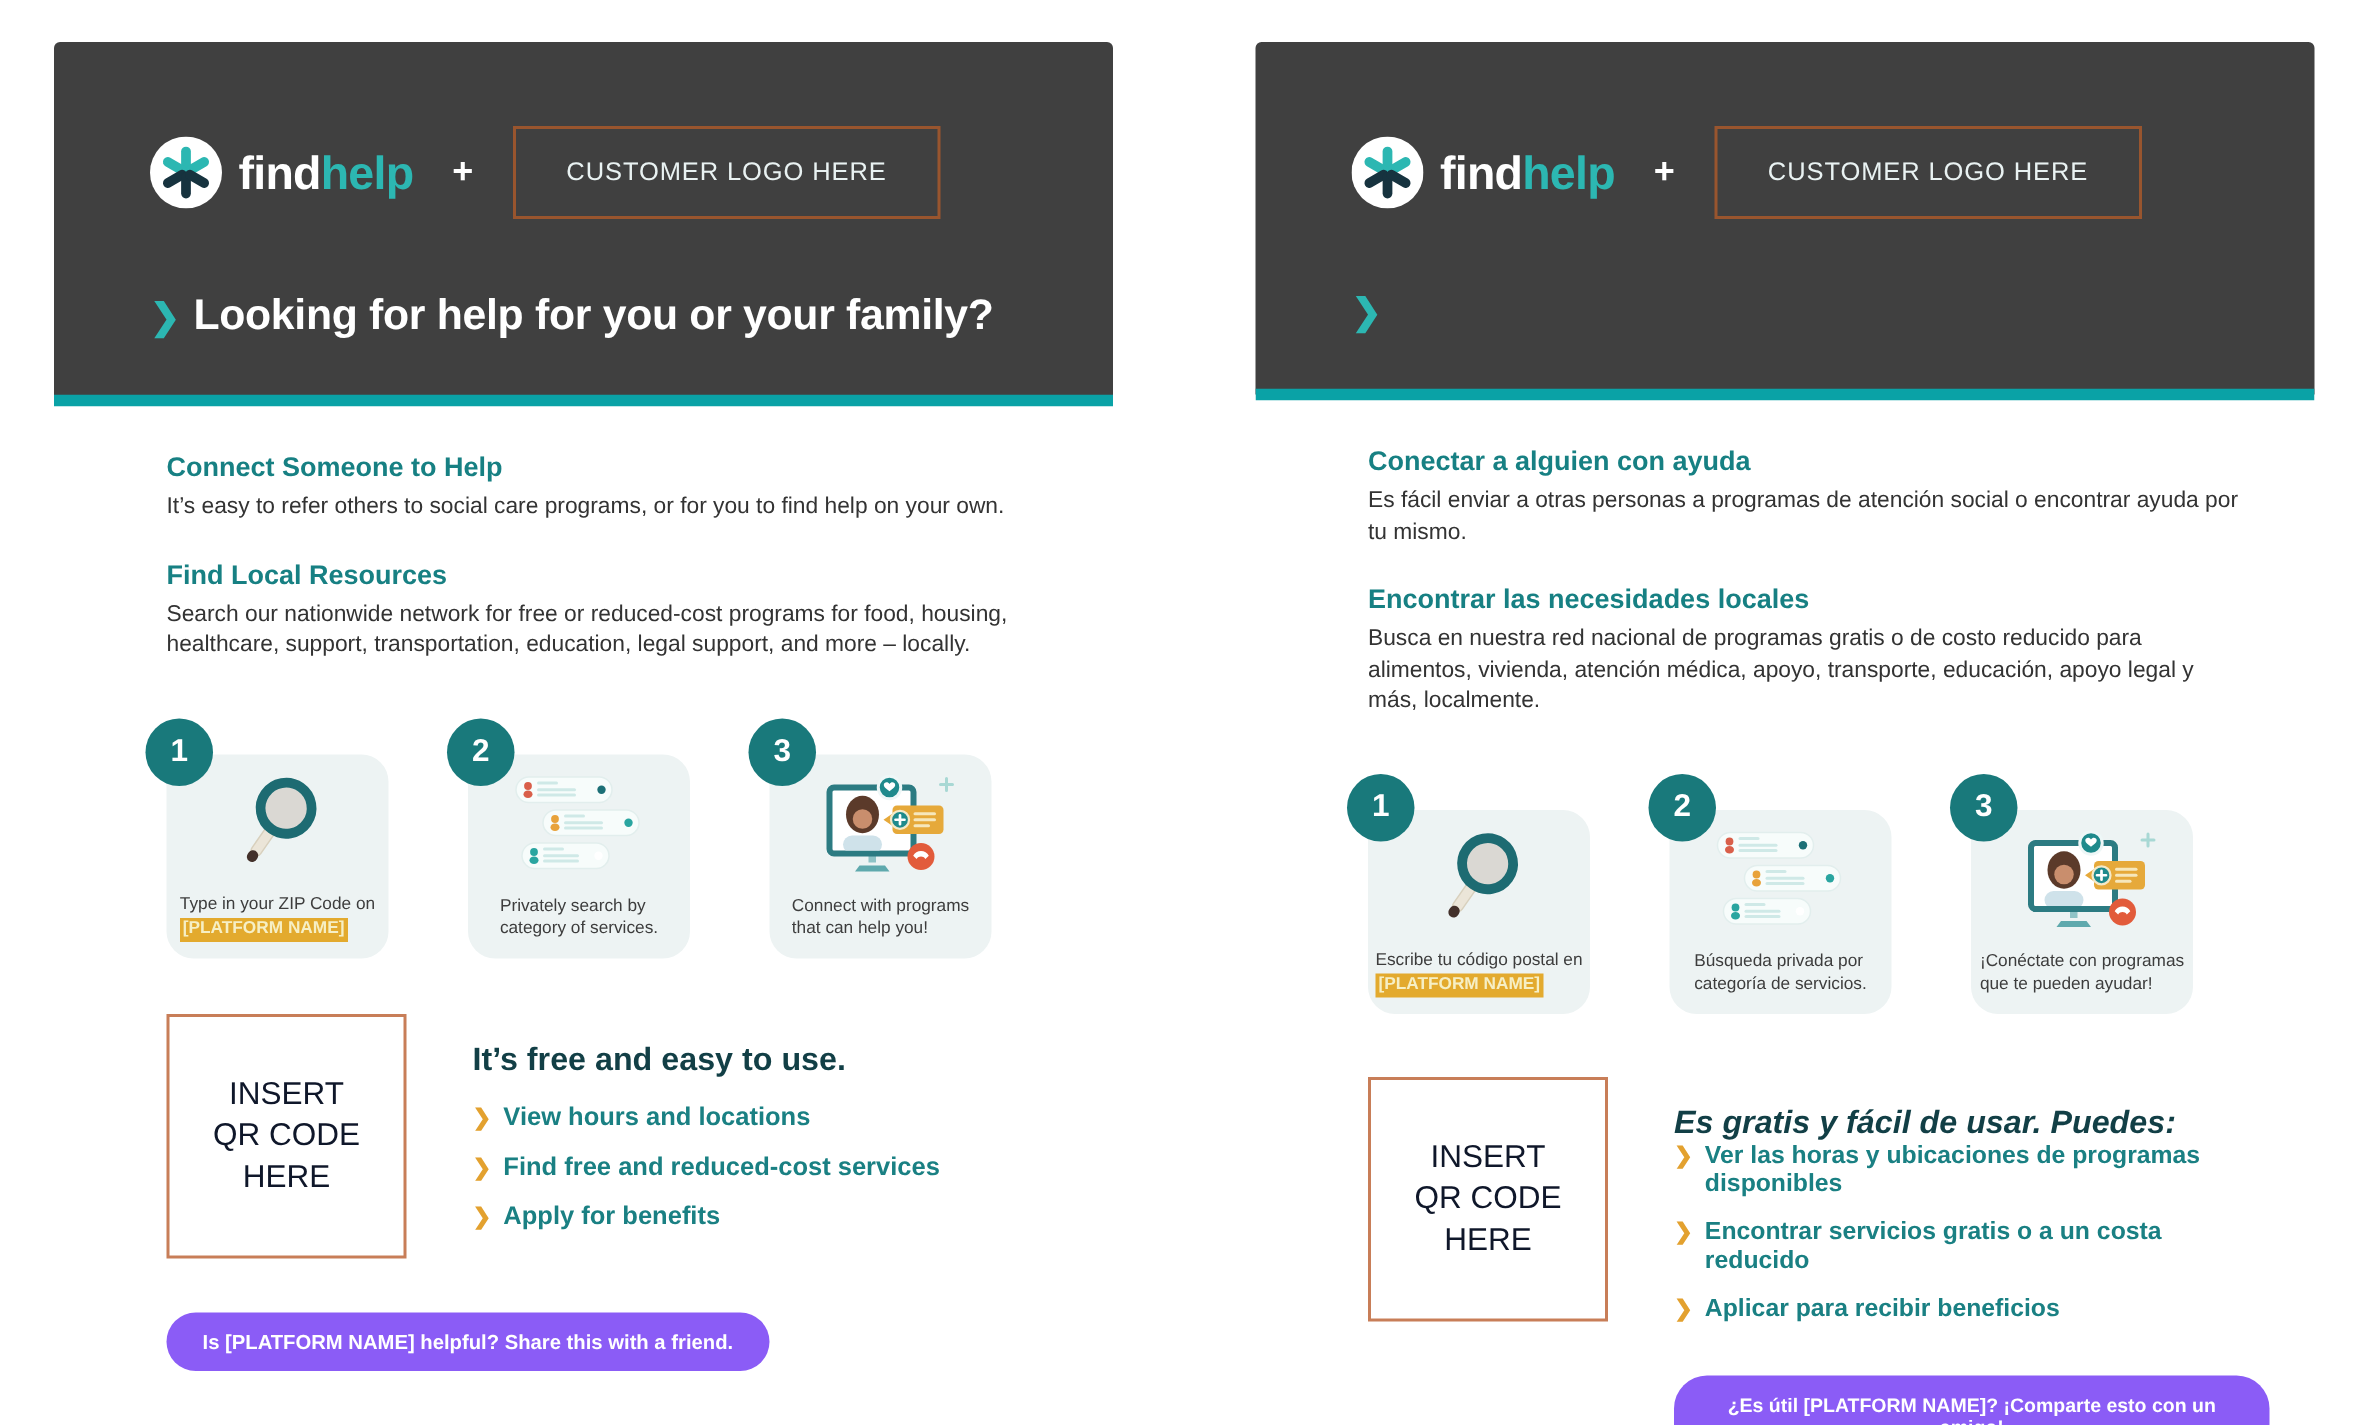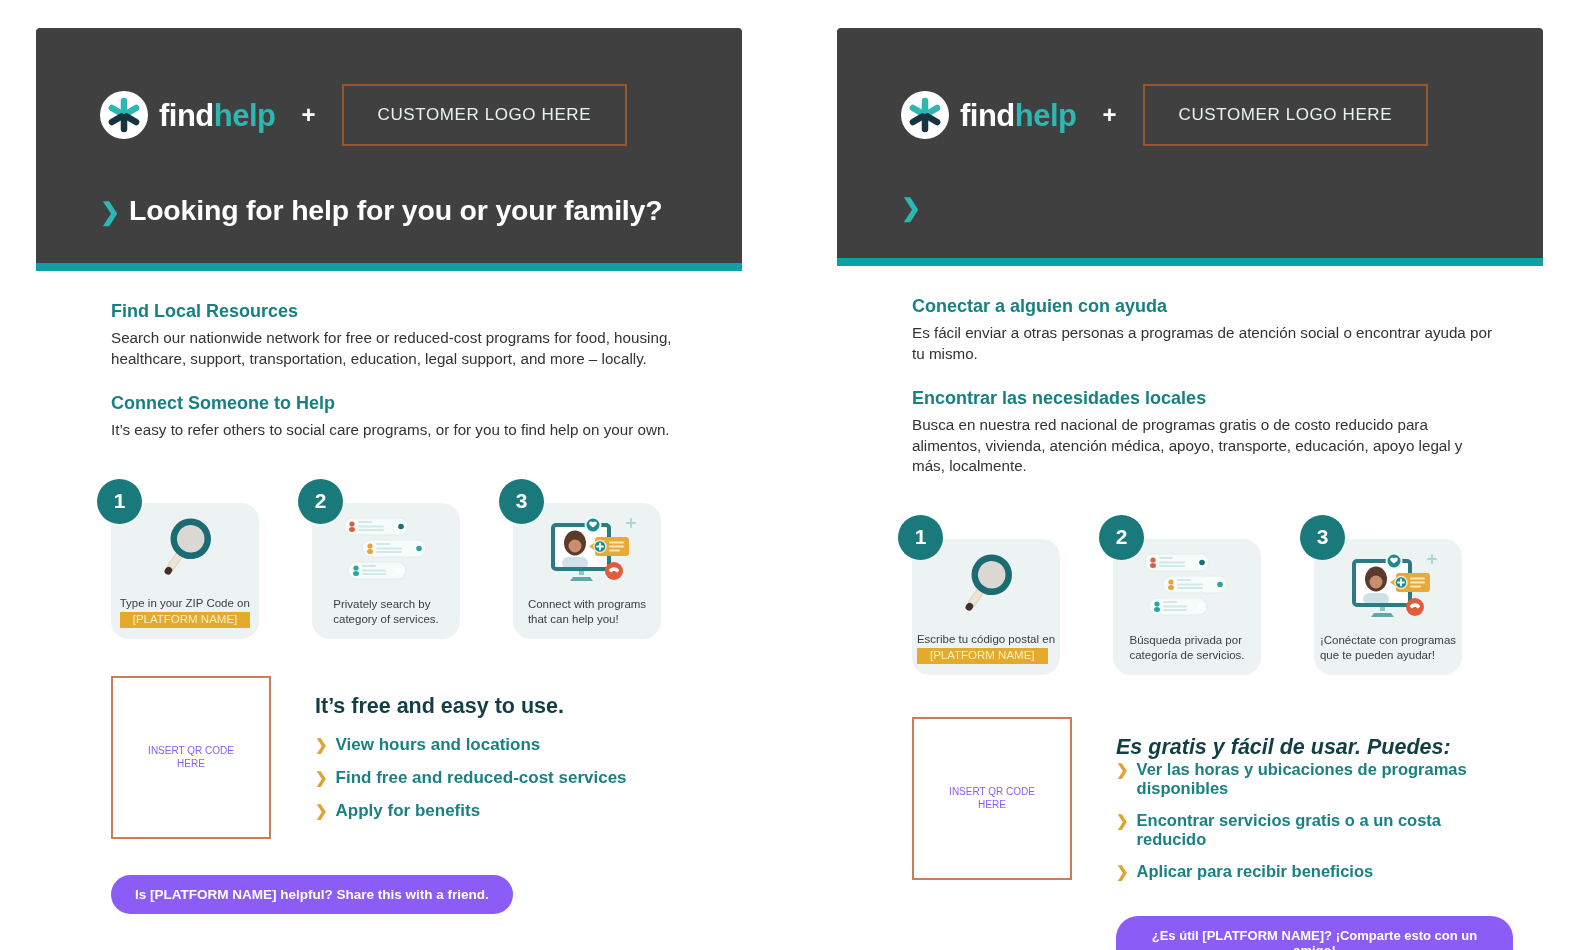--- a/index.html
+++ b/index.html
@@ -61,31 +61,31 @@
   .step-num {
     position:absolute; top:-24px; left:-14px;
     width:45px; height:45px; border-radius:50%;
     background:#19797b; color:#fff;
     font-size:21px; font-weight:700;
     display:flex; align-items:center; justify-content:center;
   }
   .step-icon { flex:1; display:flex; align-items:center; justify-content:center; width:100%; }
   .step-caption { font-size:11.5px; line-height:1.35; color:#3d3d3d; text-align:left; }
   .hl {
-    background:#e3aa2e; color:#f6efc5; font-weight:400;
-    padding:0 13px; display:inline-block; margin-top:1px;
+    background:#e3aa2e; color:#f6efc5; font-weight:700;
+    padding:0 2px; display:inline-block; margin-top:1px;
   }
 
   
   .qr-row { display:flex; margin-top:37px; }
   .qr-box {
     width:160px; height:163px; flex:0 0 auto;
     border:2px solid #c87e58;
     display:flex; align-items:center; justify-content:center; text-align:center;
-    color:#8b5cf6; font-size:10px; line-height:1.3;
+    color:#0f172a; font-size:21px; line-height:1.3;
     padding:0 26px;
   }
   .benefits { margin-left:44px; padding-top:18px; }
   .benefits h2 { color:#123f46; font-size:21.5px; font-weight:700; margin-bottom:16px; }
   .benefit { display:flex; align-items:baseline; gap:8px; margin-bottom:13px; }
   .benefit .chev { color:#e3a12f; font-size:15px; font-weight:700; }
   .benefit .b-label { color:#1a8083; font-size:17px; font-weight:700; }
 
   
   .share-pill {
@@ -196,26 +196,26 @@
         <div class="customer-logo-box">CUSTOMER LOGO HERE</div>
       </div>
       <div class="headline">
         <span class="chev">❯</span>
         <span>Looking for help for you or your family?</span>
       </div>
     </div>
 
     <div class="fbody">
       <div class="section">
+        <h3>Connect Someone to Help</h3>
+        <p>It’s easy to refer others to social care programs, or for you to find help on your own.</p>
+      </div>
+      <div class="section">
         <h3>Find Local Resources</h3>
         <p>Search our nationwide network for free or reduced-cost programs for food, housing, healthcare, support, transportation, education, legal support, and more – locally.</p>
-      </div>
-      <div class="section">
-        <h3>Connect Someone to Help</h3>
-        <p>It’s easy to refer others to social care programs, or for you to find help on your own.</p>
       </div>
 
       <div class="steps">
         <div class="step-card">
           <div class="step-num">1</div>
           <div class="step-icon">
             <svg width="84" height="84" viewBox="0 0 84 84">
                 <use href="#magnifier"></use>
               </svg>
           </div>

